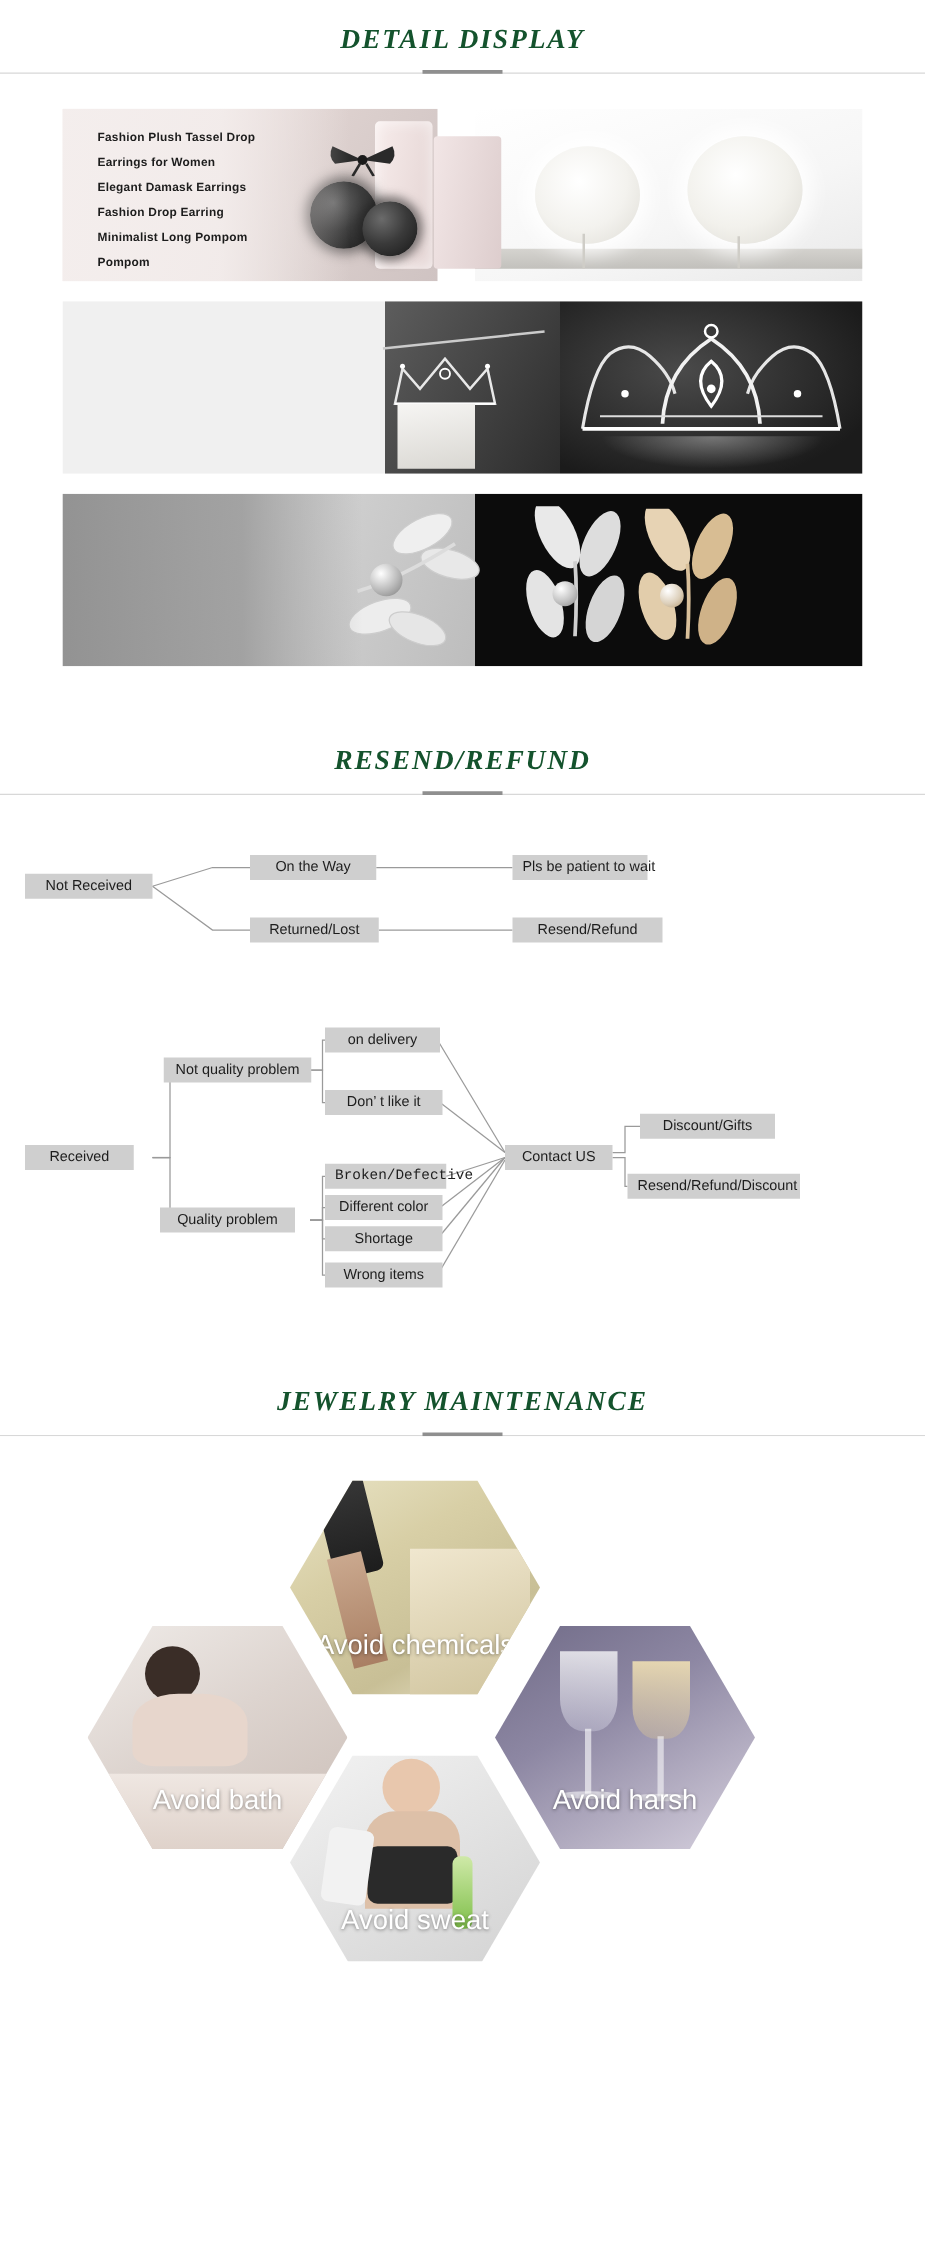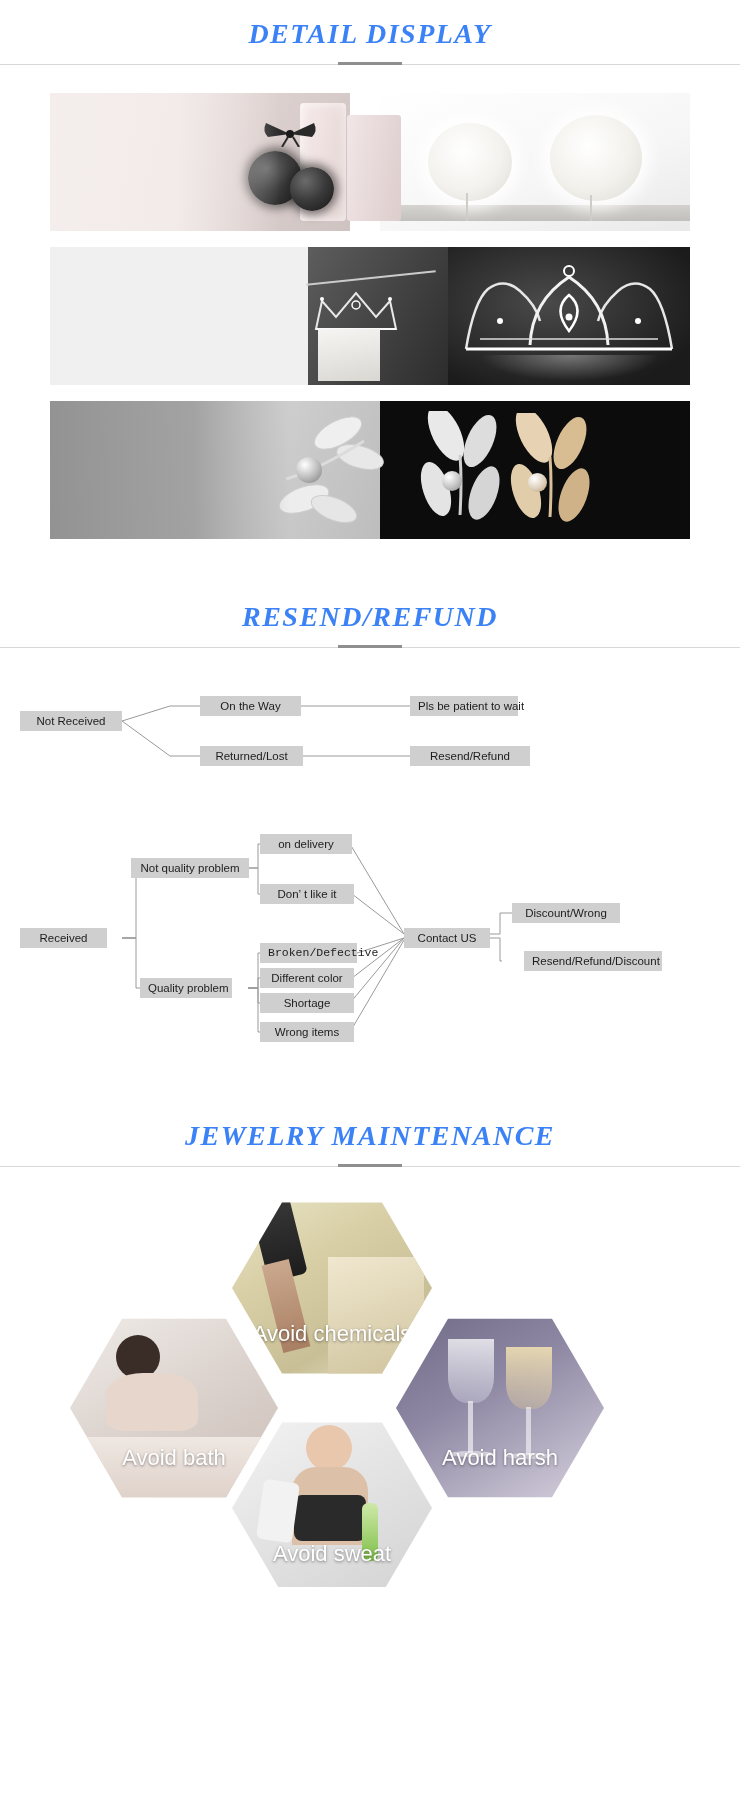--- a/index.html
+++ b/index.html
@@ -20,23 +20,23 @@
   
   .section-head {
     position: relative;
     text-align: center;
     padding-top: 18px;
   }
   .section-head .title {
     font-family: "Liberation Serif", serif;
     font-style: italic;
     font-weight: bold;
-    font-size: 28px;
+    font-size: 22px;
     letter-spacing: 1.5px;
-    color: #3b82f6;
+    color: #14532d;
     display: inline-block;
     padding-bottom: 10px;
   }
   .section-head .rule {
     position: relative;
     height: 1px;
     background: #d8d8d8;
     width: 100%;
     margin-top: 4px;
   }
@@ -256,20 +256,28 @@
         <div class="b1-pom2"></div>
         <svg class="b1-bow" width="56" height="26" viewBox="0 0 56 26">
           <path d="M28 13 L4 2 Q0 10 6 16 L28 13 Z" fill="#2a2a2a"></path>
           <path d="M28 13 L52 2 Q56 10 50 16 L28 13 Z" fill="#2a2a2a"></path>
           <circle cx="28" cy="13" r="4" fill="#1a1a1a"></circle>
           <path d="M26 16 L20 26" stroke="#2a2a2a" stroke-width="2" fill="none"></path>
           <path d="M31 16 L37 26" stroke="#2a2a2a" stroke-width="2" fill="none"></path>
         </svg>
         <div class="b1-leftsoft"></div>
       </div>
+      <div class="caption">
+        <div>Fashion Plush Tassel Drop</div>
+        <div>Earrings for Women</div>
+        <div>Elegant Damask Earrings</div>
+        <div>Fashion Drop Earring</div>
+        <div>Minimalist Long Pompom</div>
+        <div>Pompom</div>
+      </div>
     </div>
 
     <div class="banner">
       <div class="art">
         <div class="b2-left"></div>
         <div class="b2-mid"></div>
         <div class="b2-right"></div>
         <div class="b2-pin"></div>
         <svg class="b2-smallcrown" width="88" height="46" viewBox="0 0 88 46">
           <path d="M4 42 L10 14 L24 30 L44 6 L64 30 L78 14 L84 42 Z" fill="none" stroke="#e8e8e8" stroke-width="2"></path>
@@ -369,33 +377,33 @@
       <line x1="357" y1="133" x2="404" y2="118" stroke="#9a9a9a" stroke-width="1"></line>
       <line x1="352" y1="158" x2="404" y2="118" stroke="#9a9a9a" stroke-width="1"></line>
       <line x1="350" y1="183" x2="404" y2="118" stroke="#9a9a9a" stroke-width="1"></line>
       <line x1="350" y1="212" x2="404" y2="120" stroke="#9a9a9a" stroke-width="1"></line>
 
       <polyline points="490,114 500,114 500,93 512,93" fill="none" stroke="#9a9a9a" stroke-width="1"></polyline>
       <polyline points="490,118 500,118 500,141 502,141" fill="none" stroke="#9a9a9a" stroke-width="1"></polyline>
     </svg>
     <div class="node" style="left:20px; top:108px; width:87px;">Received</div>
     <div class="node" style="left:131px; top:38px; width:118px;">Not quality problem</div>
-    <div class="node" style="left:140px; top:158px; width:92px;">Quality problem</div>
+    <div class="node" style="left:128px; top:158px; width:108px;">Quality problem</div>
 
     <div class="node" style="left:260px; top:14px; width:92px;">on delivery</div>
     <div class="node" style="left:260px; top:64px; width:94px;">Don’ t like it</div>
 
     <div class="node" style="left:260px; top:123px; width:97px;font-family:Liberation Mono, monospace;">Broken/Defective</div>
     <div class="node" style="left:260px; top:148px; width:94px;">Different color</div>
     <div class="node" style="left:260px; top:173px; width:94px;">Shortage</div>
     <div class="node" style="left:260px; top:202px; width:94px;">Wrong items</div>
 
     <div class="node" style="left:404px; top:108px; width:86px;">Contact US</div>
-    <div class="node" style="left:512px; top:83px; width:108px;">Discount/Wrong</div>
-    <div class="node" style="left:502px; top:131px; width:138px;margin-left:22px;">Resend/Refund/Discount</div>
+    <div class="node" style="left:512px; top:83px; width:108px;">Discount/Gifts</div>
+    <div class="node" style="left:502px; top:131px; width:138px;">Resend/Refund/Discount</div>
   </div>
 
   <div class="section-head" style="margin-top:22px;">
     <div class="title">JEWELRY MAINTENANCE</div>
     <div class="rule"></div>
   </div>
 
   <div class="maint">
 
     <div class="hex" style="left:232px; top:32px; width:200px; height:178px;

